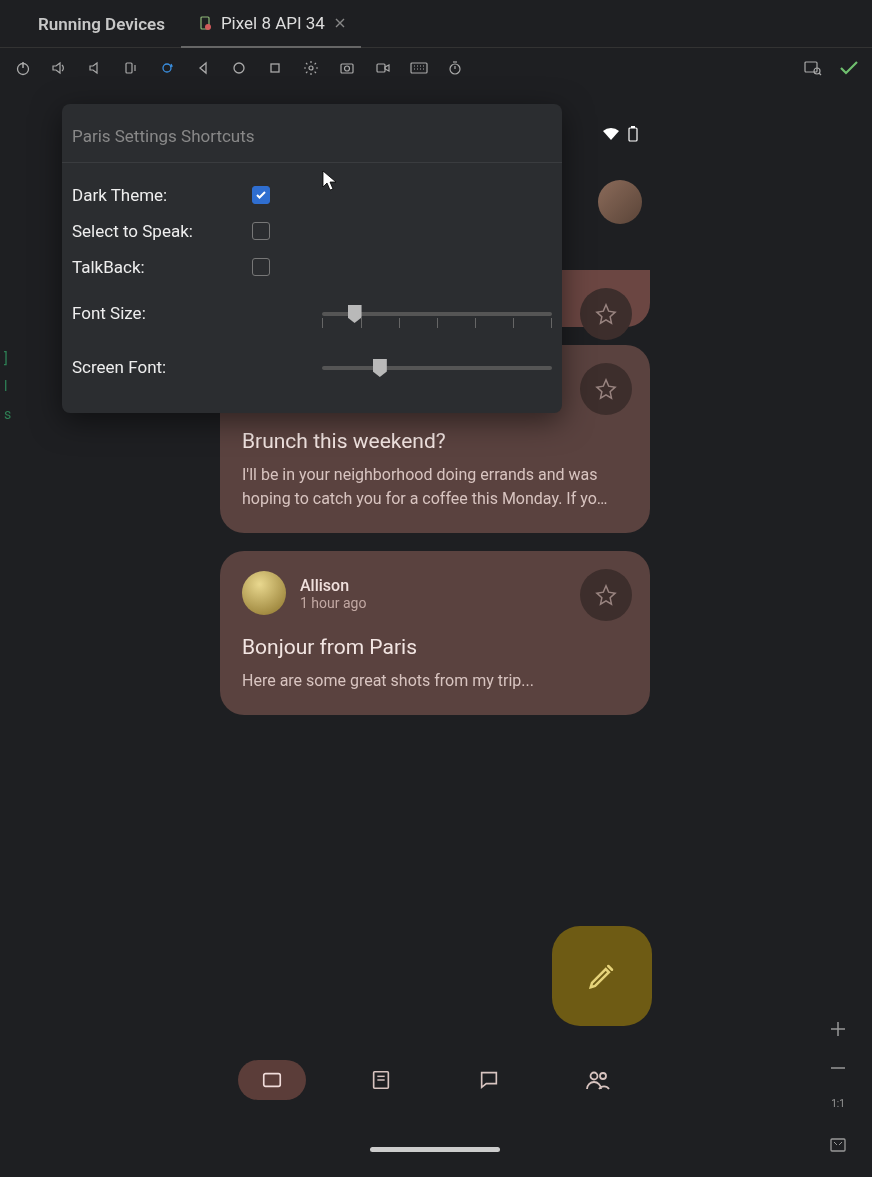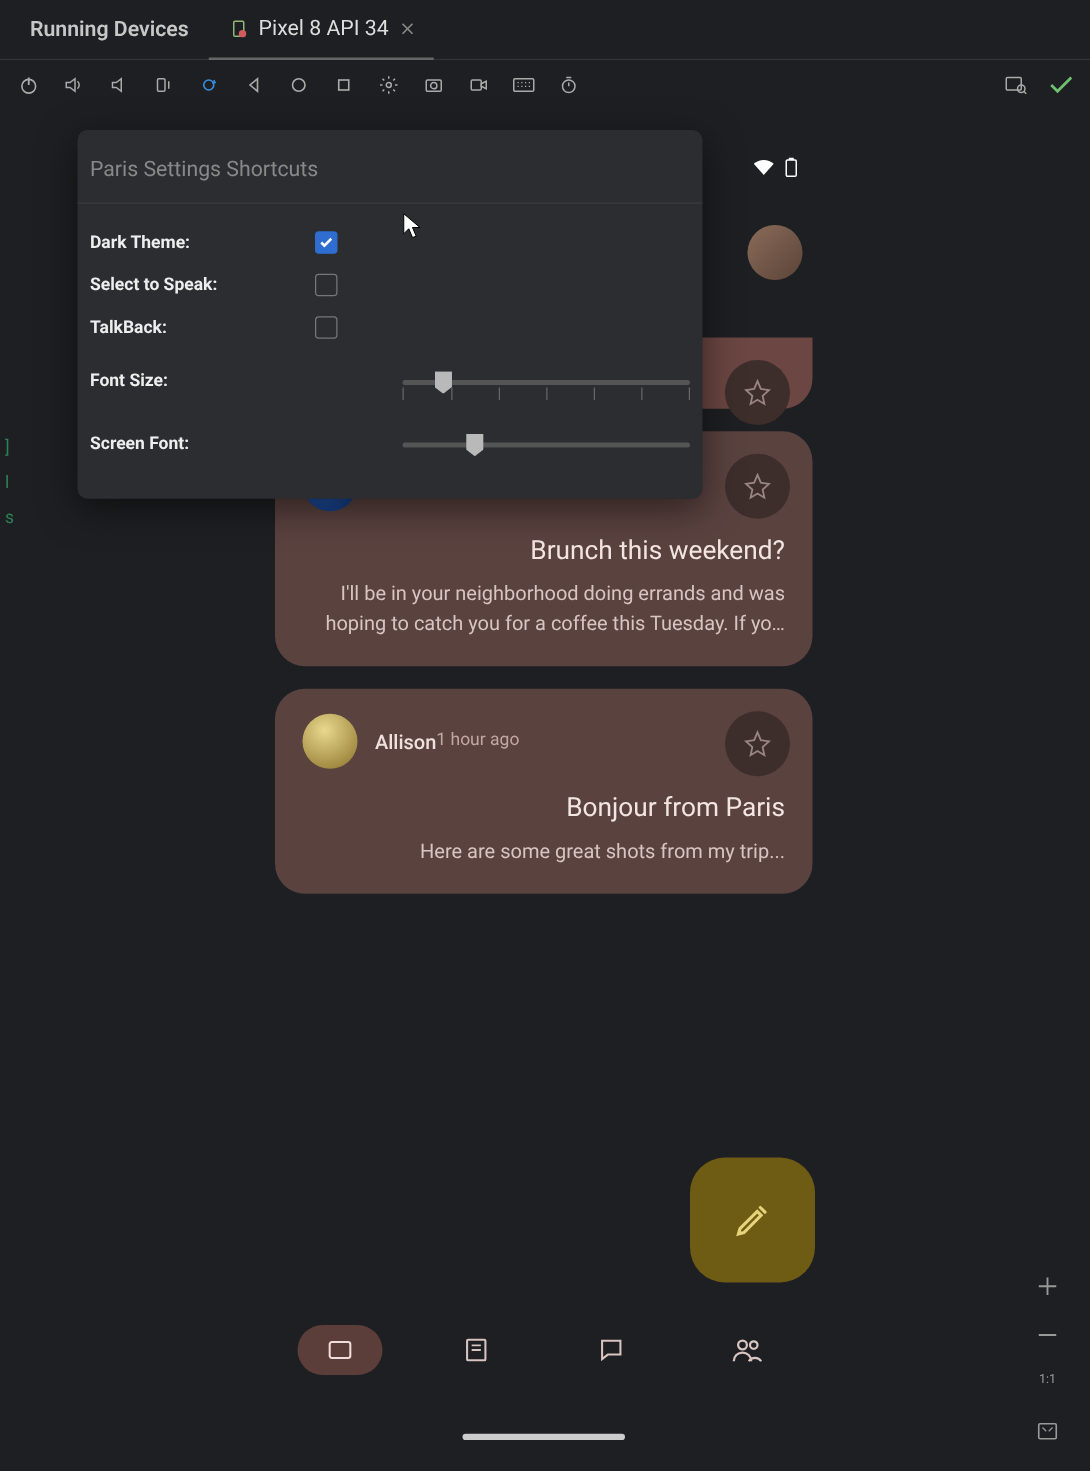--- a/index.html
+++ b/index.html
@@ -10,21 +10,21 @@
   font-family: -apple-system, "Segoe UI", Roboto, sans-serif;
   color: #bbb;
   overflow: hidden;
   position: relative;
 }
 
 .tabs {
   display: flex;
   align-items: center;
   height: 48px;
-  padding: 0 8px;
+  padding: 0 22px;
   border-bottom: 1px solid #333;
 }
 .tab {
   display: flex;
   align-items: center;
   padding: 0 16px;
   height: 48px;
   font-size: 17px;
   cursor: pointer;
 }
@@ -52,21 +52,20 @@
 .tool-spacer { flex:1; }
 .check-green { color:#6fbf6f; }
 
 
 .device-area {
   position:absolute;
   left:200px;
   top:100px;
   width:470px;
   height:1070px;
-  text-align:right;
 }
 
 
 .statusbar {
   position:absolute;
   top:26px; right:32px;
   display:flex; gap:8px; color:#fff;
   align-items:center;
 }
 
@@ -101,21 +100,21 @@
   display:flex; align-items:center; gap:14px;
 }
 .card-avatar {
   width:44px;height:44px;border-radius:50%;
   background:#888;
   flex-shrink:0;
 }
 .av1{background:radial-gradient(circle at 35% 30%,#2f6fcf,#0d3070);}
 .av2{background:radial-gradient(circle at 40% 30%,#e9d88f,#8a7128);}
 .av3{background:radial-gradient(circle at 40% 30%,#b0a080,#5b4b33);}
-.card-meta {display:flex;flex-direction:row;}
+.card-meta {display:flex;flex-direction:column;}
 .card-name {color:#f0e0dd;font-size:16px;font-weight:500;}
 .card-time {color:#c2a8a3;font-size:14px;}
 .card-star {
   position:absolute; top:18px; right:18px;
   width:52px;height:52px;border-radius:50%;
   background:#3d2e2c;
   display:flex;align-items:center;justify-content:center;
   color:#998480;
 }
 .card-title {
@@ -180,21 +179,21 @@
   color:#888;font-size:17px;
   padding:4px 2px 16px;
 }
 .popover-divider {height:1px;background:#3a3c3f;margin:0 -8px 14px;}
 .setting-row {
   display:flex;align-items:center;
   padding:8px 2px;
   gap:20px;
 }
 .setting-label {
-  color:#eee;font-size:14px;font-weight:700;
+  color:#eee;font-size:17px;font-weight:400;
   width:160px;
 }
 .checkbox {
   width:18px;height:18px;border:1px solid #777;border-radius:3px;
   display:flex;align-items:center;justify-content:center;
 }
 .checkbox.checked {
   background:#2f6ed0;border-color:#2f6ed0;
 }
 .slider-track {
@@ -446,21 +445,21 @@
           <span class="card-name">Ali</span>
           <span class="card-time">40 mins ago</span>
         </div>
       </div>
       <div class="card-star">
         <svg width="22" height="22" viewBox="0 0 24 24">
             <path d="M12 2l2.9 6.9L22 10l-5.5 4.9L18 22l-6-3.6L6 22l1.5-7.1L2 10l7.1-1.1z" fill="none" stroke="currentColor" stroke-width="1.6"></path>
           </svg>
       </div>
       <div class="card-title">Brunch this weekend?</div>
-      <div class="card-body">I'll be in your neighborhood doing errands and was hoping to catch you for a coffee this Tuesday. If yo…</div>
+      <div class="card-body">I'll be in your neighborhood doing errands and was hoping to catch you for a coffee this Monday. If yo…</div>
     </div>
 
     <div class="card">
       <div class="card-head">
         <div class="card-avatar av2"></div>
         <div class="card-meta">
           <span class="card-name">Allison</span>
           <span class="card-time">1 hour ago</span>
         </div>
       </div>

